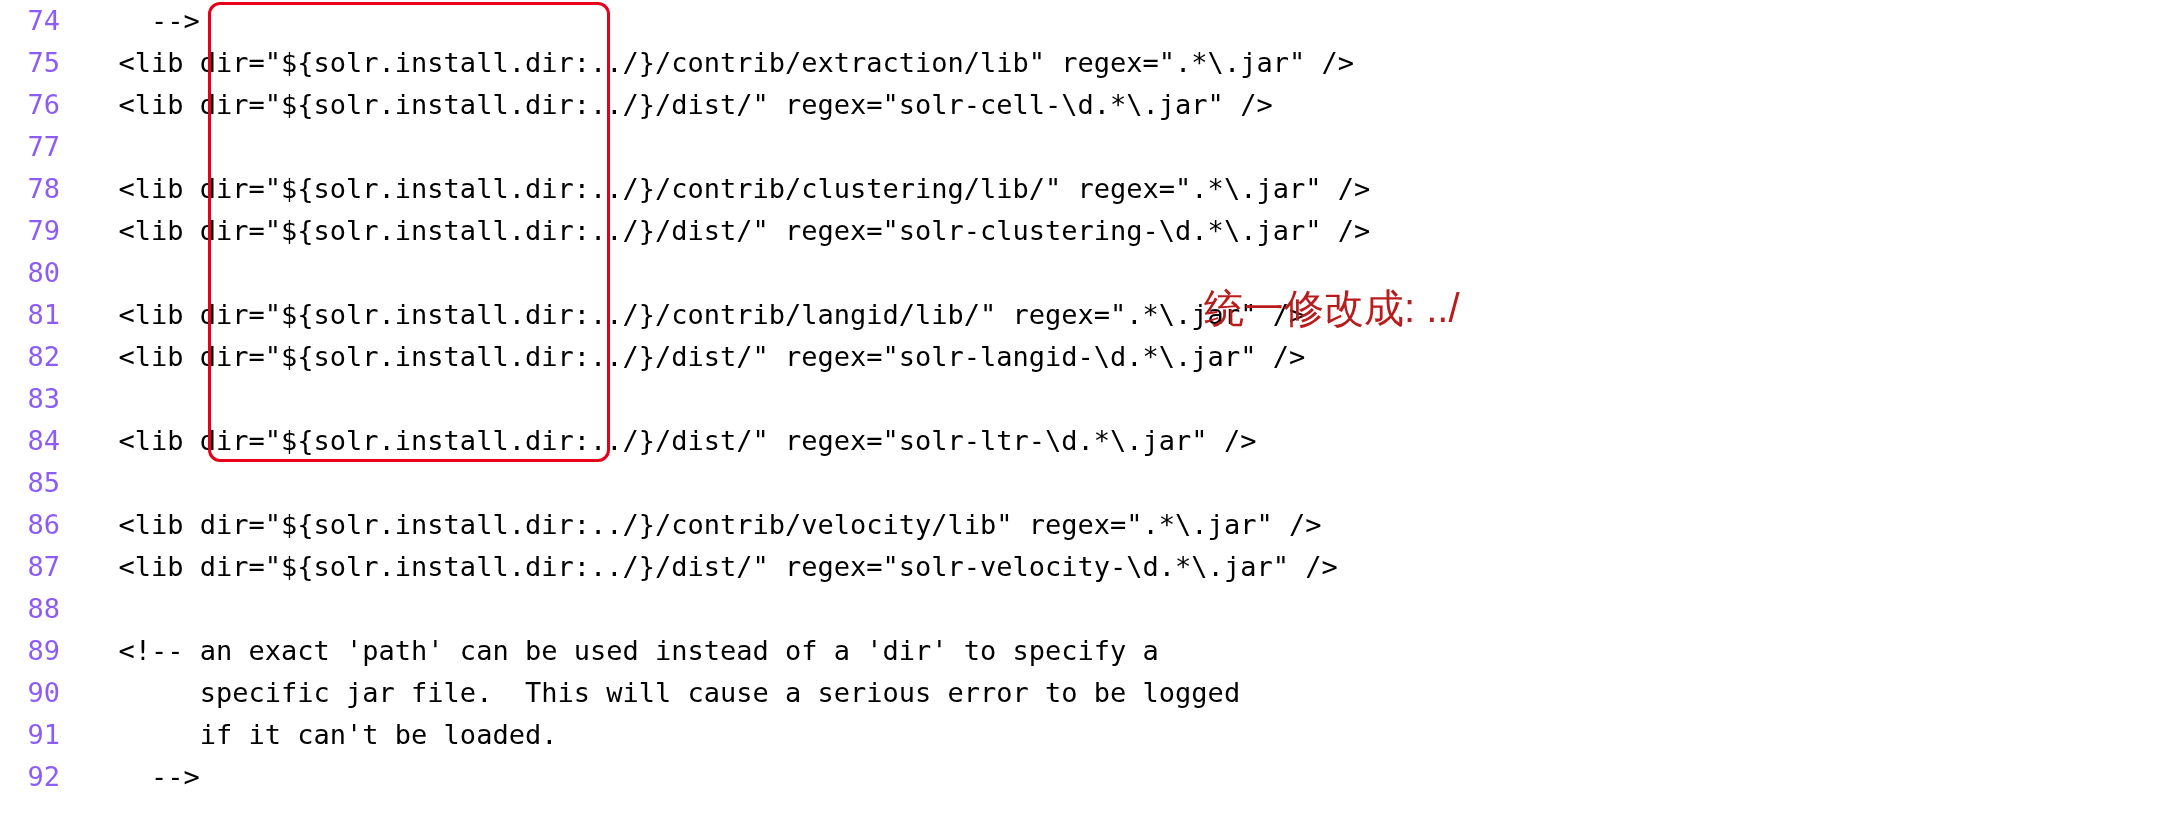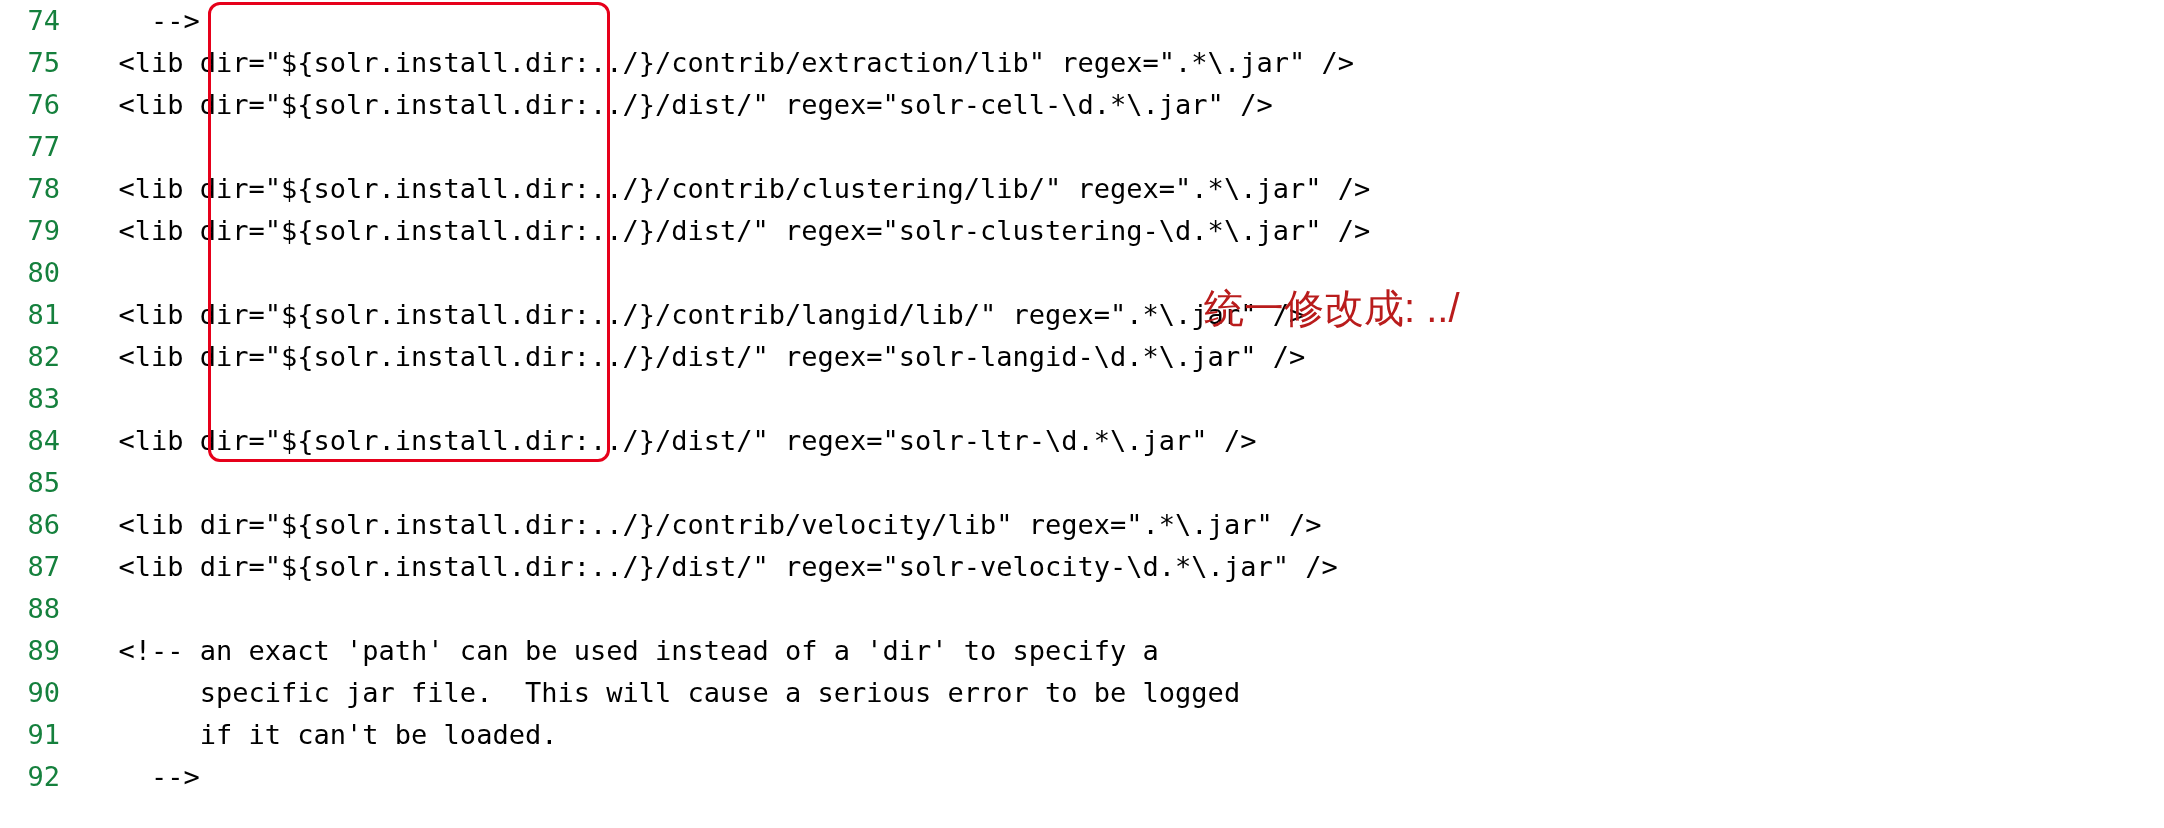--- a/index.html
+++ b/index.html
@@ -21,21 +21,21 @@
   }
   .row {
     display: flex;
     height: 42px;
     align-items: center;
   }
   .ln {
     display:inline-block;
     width: 60px;
     text-align: right;
-    color: #15803d;
+    color: #8b5cf6;
     padding-right: 26px;
     user-select:none;
   }
   .code {
     color: #000000;
     letter-spacing: 0px;
   }
   .highlight-box {
     position: absolute;
     border: 3px solid #e6001a;

